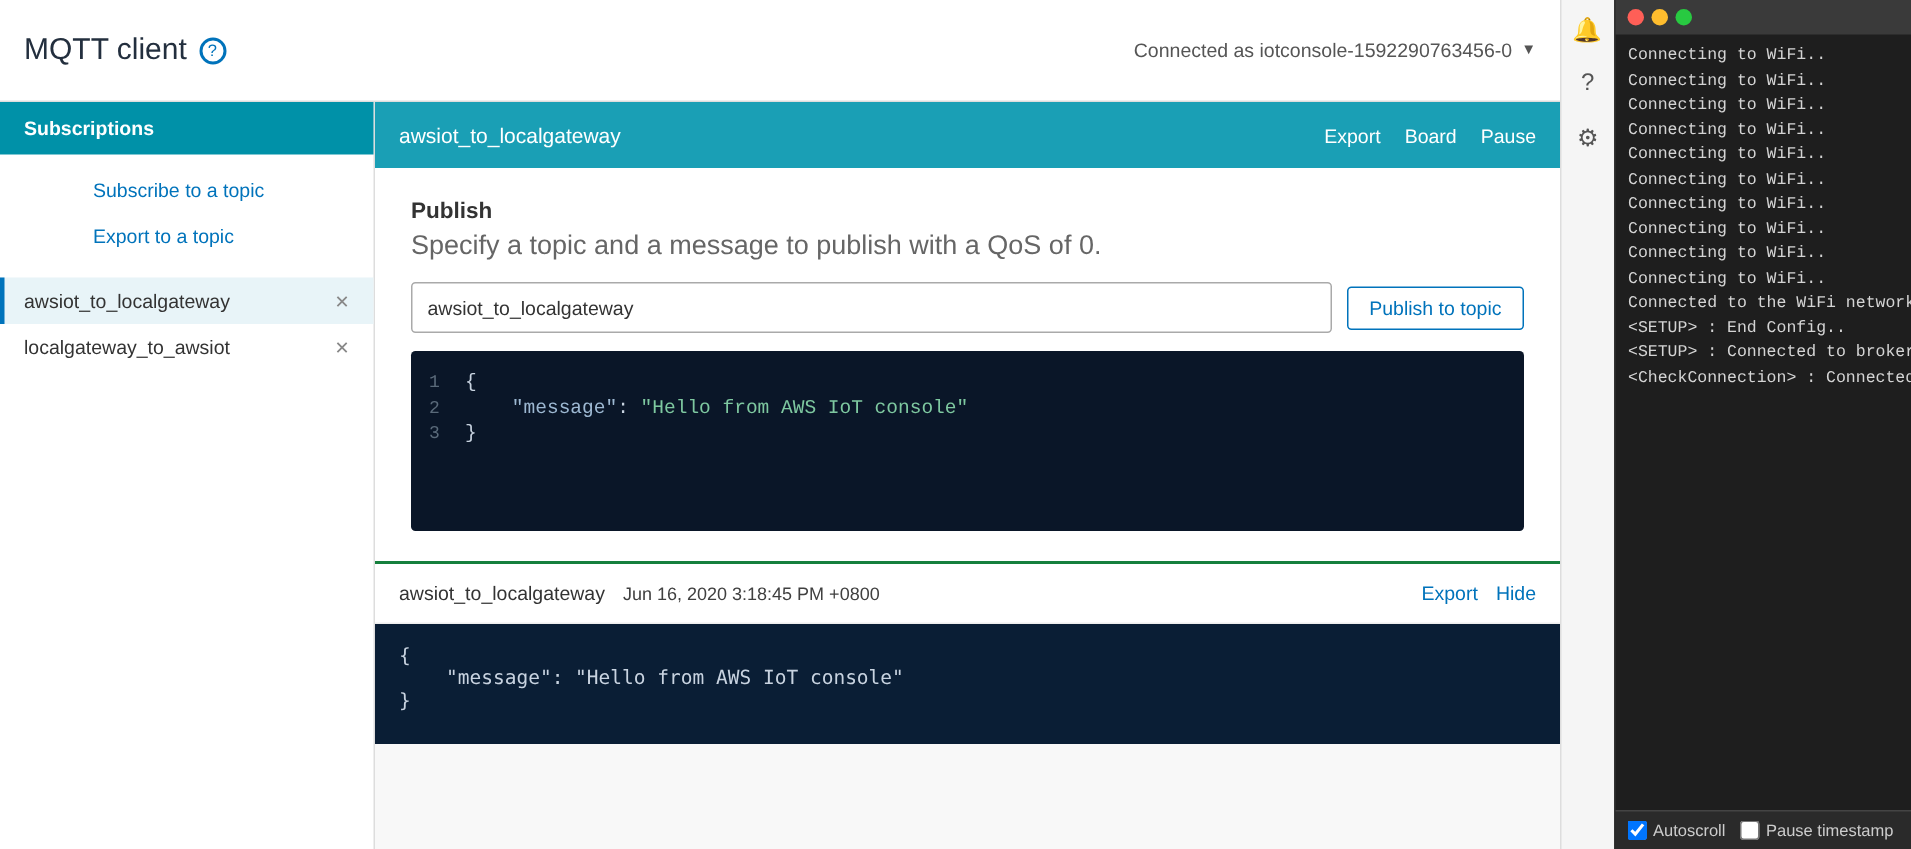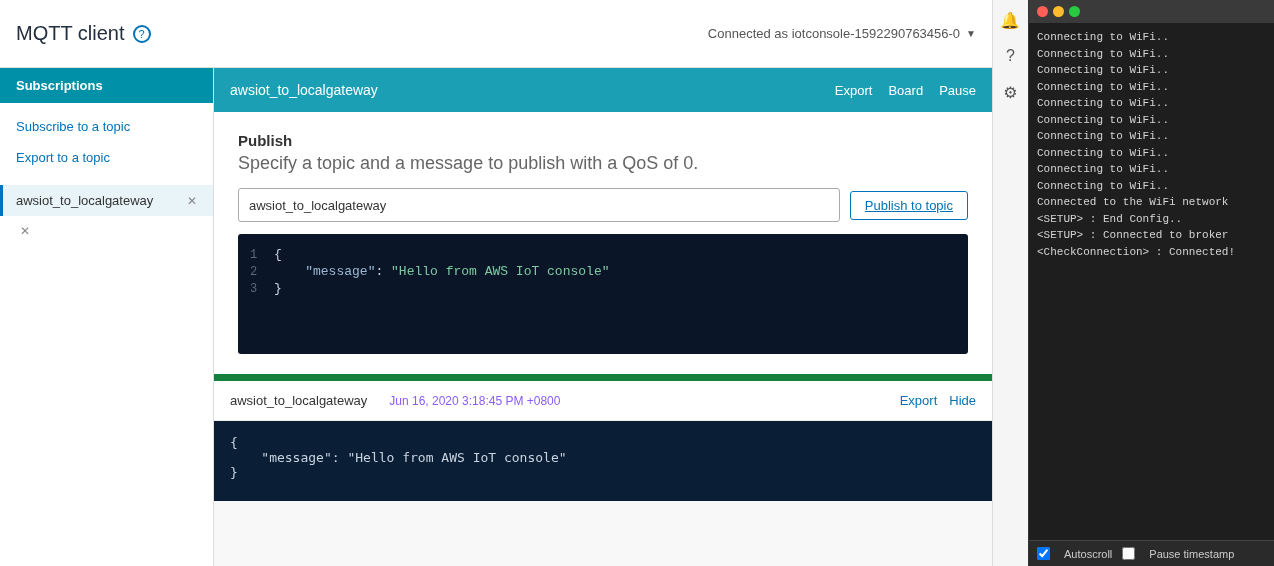--- a/index.html
+++ b/index.html
@@ -58,35 +58,36 @@
 
     
     .content-layout {
       display: flex;
       flex: 1;
       overflow: hidden;
     }
 
     
     .sidebar {
-      width: 214px;
+      width: 250px;
       background: #fff;
       border-right: 1px solid #ddd;
       display: flex;
       flex-direction: column;
     }
     .sidebar-section-title {
       background: #0091a8;
       color: #fff;
       font-weight: 600;
       padding: 10px 16px;
       font-size: 13px;
     }
     .sidebar-nav {
       padding: 8px 0;
+      margin-left: 46px;
     }
     .sidebar-link {
       display: block;
       padding: 8px 16px;
       color: #0073bb;
       text-decoration: none;
       font-size: 13px;
       cursor: pointer;
     }
     .sidebar-subscriptions {
@@ -149,21 +150,21 @@
       cursor: pointer;
       font-size: 13px;
       font-weight: 500;
     }
 
     
     .publish-section {
       background: #fff;
       margin: 0;
       padding: 20px 24px;
-      border-bottom: 7px solid #15803d;
+      border-bottom: 2px solid #15803d;
     }
     .publish-title {
       font-size: 15px;
       font-weight: 600;
       color: #333;
       margin-bottom: 4px;
     }
     .publish-description {
       color: #666;
       font-size: 18px;
@@ -187,21 +188,20 @@
     }
     .publish-btn {
       background: #fff;
       border: 1px solid #0073bb;
       color: #0073bb;
       border-radius: 3px;
       padding: 6px 14px;
       font-size: 13px;
       cursor: pointer;
       white-space: nowrap;
-      text-decoration: underline;
     }
 
     
     .code-editor {
       background: #0a1628;
       border-radius: 3px;
       padding: 12px 0;
       font-family: 'Courier New', Courier, monospace;
       font-size: 13px;
       min-height: 120px;
@@ -238,23 +238,23 @@
       padding: 12px 16px;
       border-bottom: 1px solid #eee;
       background: #fff;
     }
     .message-topic {
       font-weight: 500;
       font-size: 13px;
       color: #333;
     }
     .message-timestamp {
-      color: #8b5cf6;
+      color: #404040;
       font-size: 12px;
-      margin-left: 22px;
+      margin-left: 12px;
     }
     .message-header-actions {
       margin-left: auto;
       display: flex;
       gap: 12px;
     }
     .msg-action-btn {
       color: #0073bb;
       background: none;
       border: none;
@@ -270,21 +270,21 @@
       min-height: 80px;
     }
     .message-body pre {
       margin: 0;
       white-space: pre-wrap;
       color: #c8d3e0;
     }
 
     
     .right-panel {
-      width: 246px;
+      width: 198px;
       display: flex;
       flex-direction: column;
       background: #1e1e1e;
       border-left: 1px solid #333;
     }
     .terminal-titlebar {
       display: flex;
       align-items: center;
       gap: 5px;
       padding: 6px 8px;
@@ -315,21 +315,21 @@
       display: flex;
       align-items: center;
       gap: 10px;
       padding: 6px 8px;
       background: #2a2a2a;
       border-top: 1px solid #444;
     }
     .terminal-checkbox {
       display: flex;
       align-items: center;
-      gap: 14px;
+      gap: 4px;
       color: #ccc;
       font-size: 11px;
       cursor: pointer;
     }
 
     
     .side-icons {
       width: 36px;
       background: #f5f5f5;
       border-left: 1px solid #ddd;
@@ -375,20 +375,21 @@
       <div class="sidebar-nav">
         <a class="sidebar-link">Subscribe to a topic</a>
         <a class="sidebar-link">Export to a topic</a>
       </div>
       <div class="sidebar-subscriptions">
         <div class="subscription-item active">
           <span class="sub-name">awsiot_to_localgateway</span>
           <span class="sub-close">✕</span>
         </div>
         <div class="subscription-item">
+          <span class="sub-name">localgateway_to_awsiot</span>
           <span class="sub-close">✕</span>
         </div>
       </div>
     </div>
 
     <div class="main-content">
 
       <div class="topic-bar">
         <span class="topic-name">awsiot_to_localgateway</span>
         <div class="topic-bar-actions">

